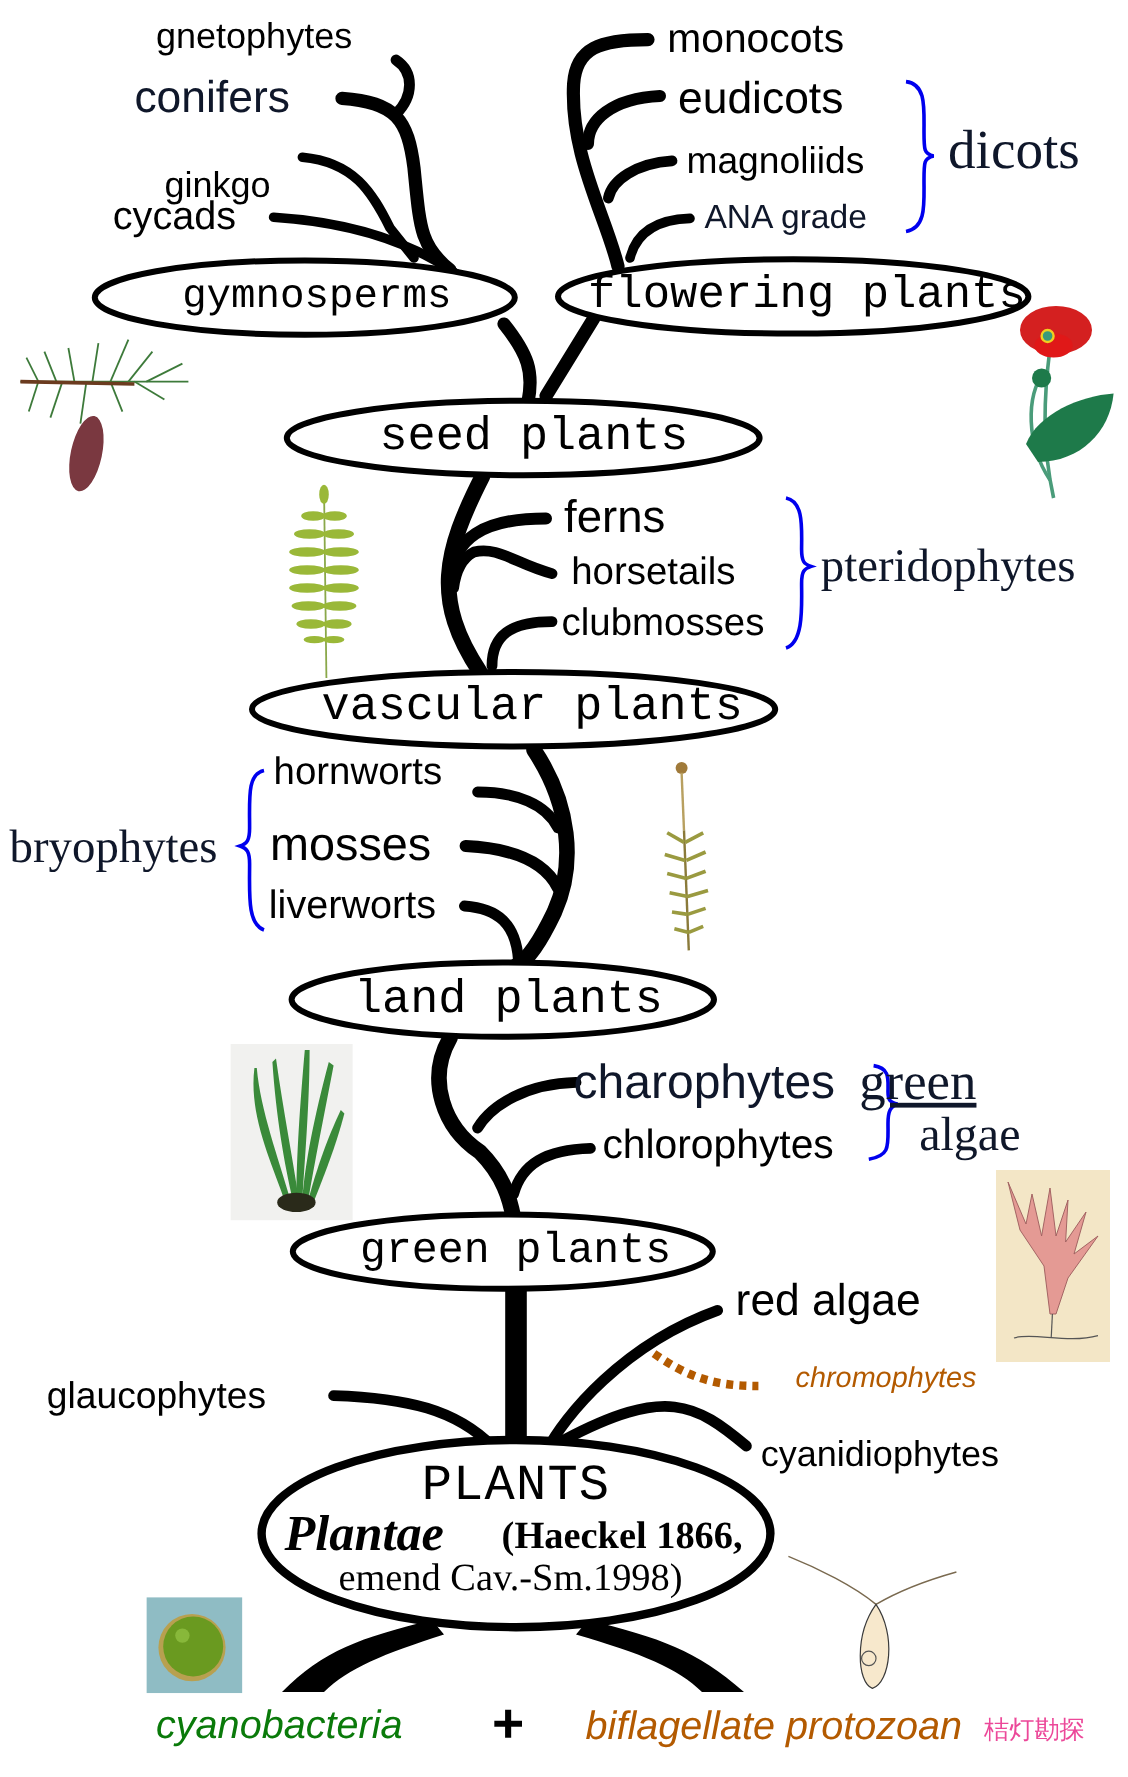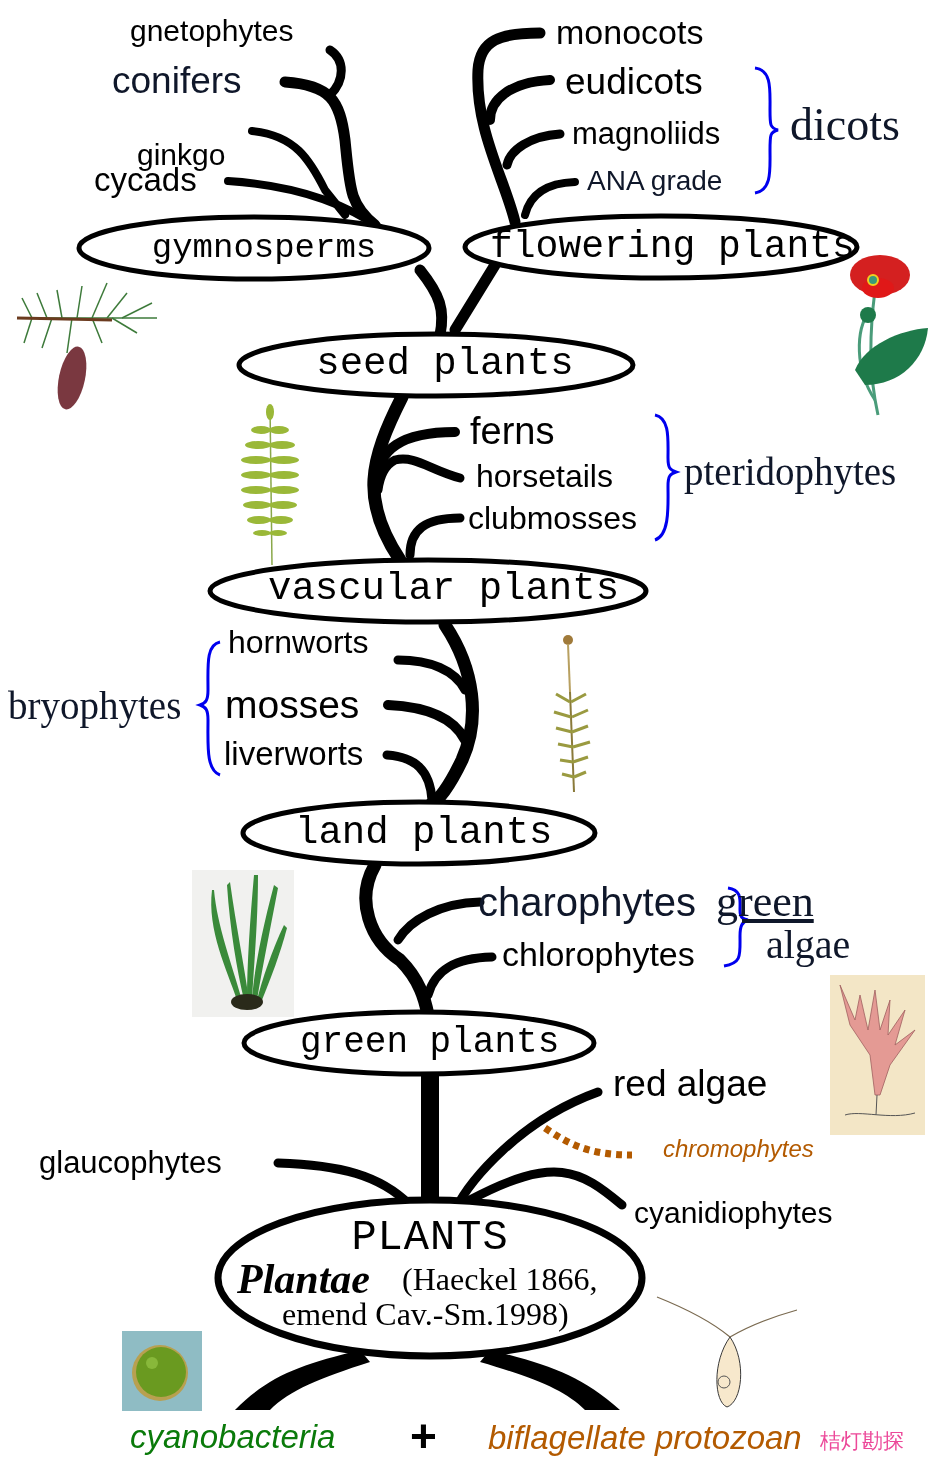--- a/index.html
+++ b/index.html
@@ -81,21 +81,21 @@
 
 <div class="node-text" style="left:139px;top:231px;width:250px;font-size:34px;">gymnosperms</div>
 <div class="node-text" style="left:490px;top:228px;width:360px;font-size:38px;">flowering plants</div>
 <div class="node-text" style="left:300px;top:345px;width:290px;font-size:39px;">seed plants</div>
 <div class="node-text" style="left:268px;top:570px;width:330px;font-size:39px;">vascular plants</div>
 <div class="node-text" style="left:295px;top:814px;width:255px;font-size:39px;">land plants</div>
 <div class="node-text" style="left:300px;top:1025px;width:255px;font-size:36px;">green plants</div>
 
 <div class="node-text serif" style="left:330px;top:1217px;width:200px;font-size:42px;letter-spacing:1px;">PLANTS</div>
 <div class="lbl serif" style="left:237px;top:1258px;font-size:42px;font-weight:bold;font-style:italic;">Plantae</div>
-<div class="lbl serif" style="left:402px;top:1263px;font-size:32px;">(Haeckel 1866,</div>
+<div class="lbl serif" style="left:418px;top:1263px;font-size:32px;font-weight:bold;">(Haeckel 1866,</div>
 <div class="lbl serif" style="left:282px;top:1298px;font-size:32px;">emend Cav.-Sm.1998)</div>
 
 <div class="lbl" style="left:130px;top:16px;font-size:30px;">gnetophytes</div>
 <div class="lbl blue" style="left:112px;top:62px;font-size:37px;">conifers</div>
 <div class="lbl" style="left:137px;top:116px;font-size:30px;margin-top:24px;">ginkgo</div>
 <div class="lbl" style="left:94px;top:163px;font-size:33px;">cycads</div>
 
 <div class="lbl" style="left:556px;top:15px;font-size:34px;">monocots</div>
 <div class="lbl" style="left:565px;top:63px;font-size:37px;">eudicots</div>
 <div class="lbl" style="left:572px;top:118px;font-size:31px;">magnoliids</div>

